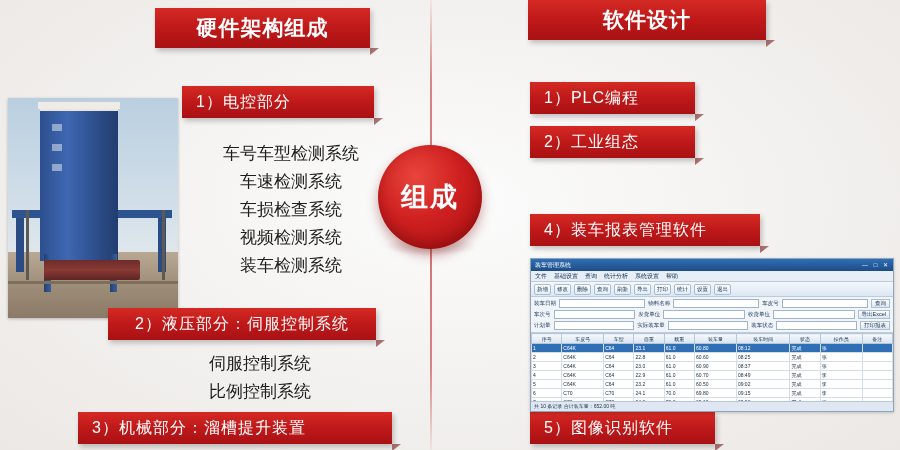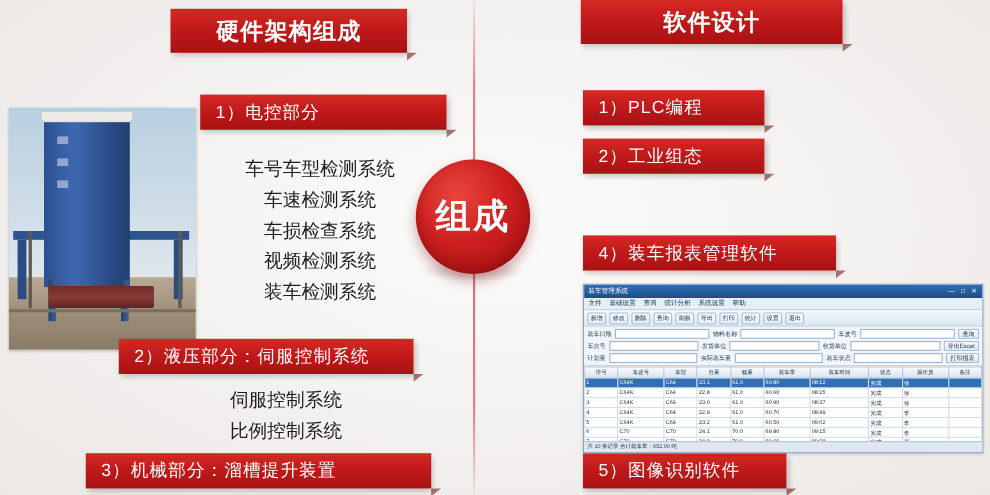--- a/index.html
+++ b/index.html
@@ -87,21 +87,21 @@
   .circle {
     position: absolute;
     left: 378px;
     top: 145px;
     width: 104px;
     height: 104px;
     border-radius: 50%;
     background: radial-gradient(circle at 36% 30%, #e8453c 0%, #cf2020 45%, #a50f12 100%);
     box-shadow: 0 6px 12px rgba(120,10,10,0.35), inset 0 -6px 14px rgba(90,0,0,0.35);
     color: #fff;
-    font-size: 32px;
+    font-size: 27px;
     font-weight: bold;
     display: flex;
     align-items: center;
     justify-content: center;
     letter-spacing: 2px;
     z-index: 5;
   }
   .circle-shadow {
     position: absolute;
     left: 384px;
@@ -322,33 +322,33 @@
     <div class="tower-win" style="left:44px; top:46px;"></div>
     <div class="tower-win" style="left:44px; top:66px;"></div>
     <div class="leg" style="left:36px; top:156px; height:38px;"></div>
     <div class="leg" style="left:102px; top:156px; height:38px;"></div>
     <div class="pole" style="left:18px;"></div>
     <div class="pole" style="left:154px;"></div>
     <div class="rail"></div>
     <div class="train"></div>
   </div>
 
-  <div class="banner banner-item" style="left:182px; top:86px; width:224px;">
+  <div class="banner banner-item" style="left:182px; top:86px; width:192px;">
     <span>1）电控部分</span>
   </div>
 
   <div class="plain-list" style="left:192px; top:140px; width:198px;">
     <div>车号车型检测系统</div>
     <div>车速检测系统</div>
     <div>车损检查系统</div>
     <div>视频检测系统</div>
     <div>装车检测系统</div>
   </div>
 
-  <div class="banner banner-item" style="left:108px; top:308px; width:268px;">
+  <div class="banner banner-item" style="left:108px; top:308px; width:268px;justify-content:center;">
     <span>2）液压部分：伺服控制系统</span>
   </div>
 
   <div class="plain-list" style="left:160px; top:350px; width:200px;">
     <div>伺服控制系统</div>
     <div>比例控制系统</div>
   </div>
 
   <div class="banner banner-item" style="left:78px; top:412px; width:314px;">
     <span>3）机械部分：溜槽提升装置</span>

